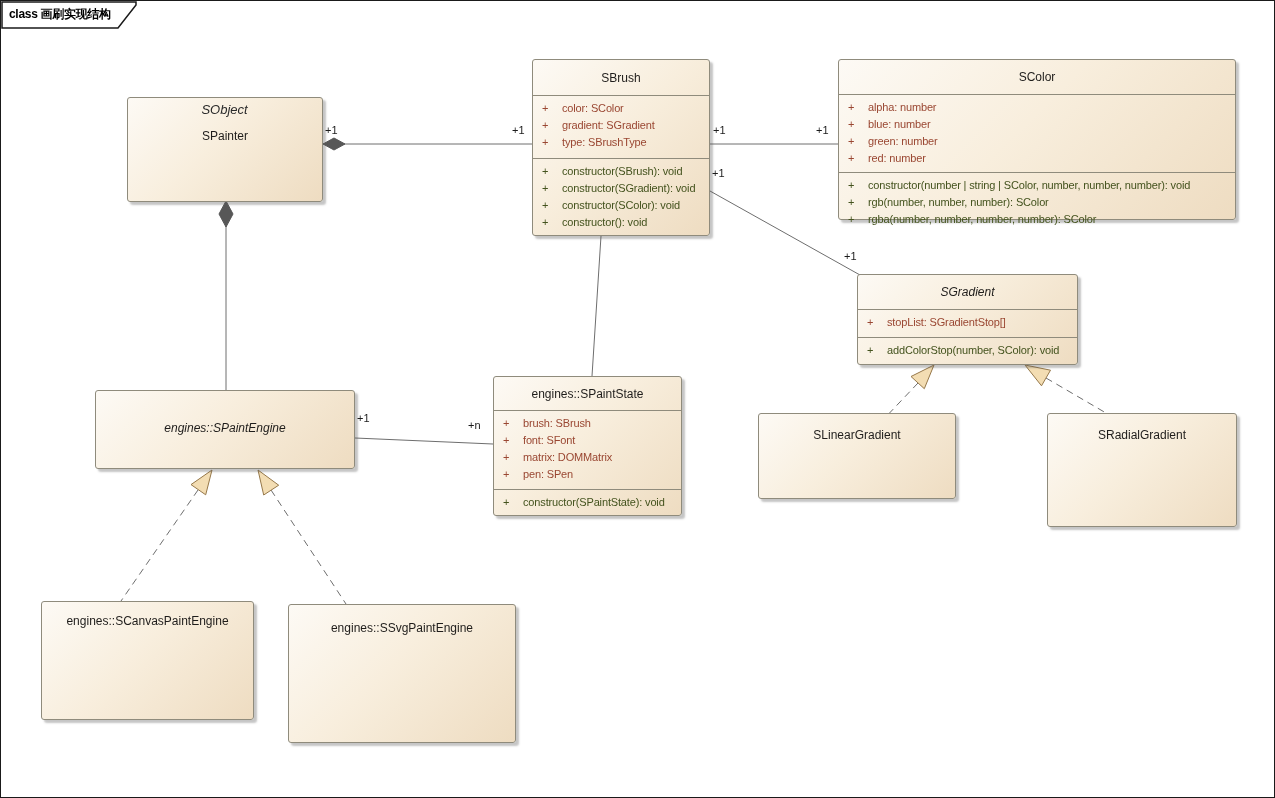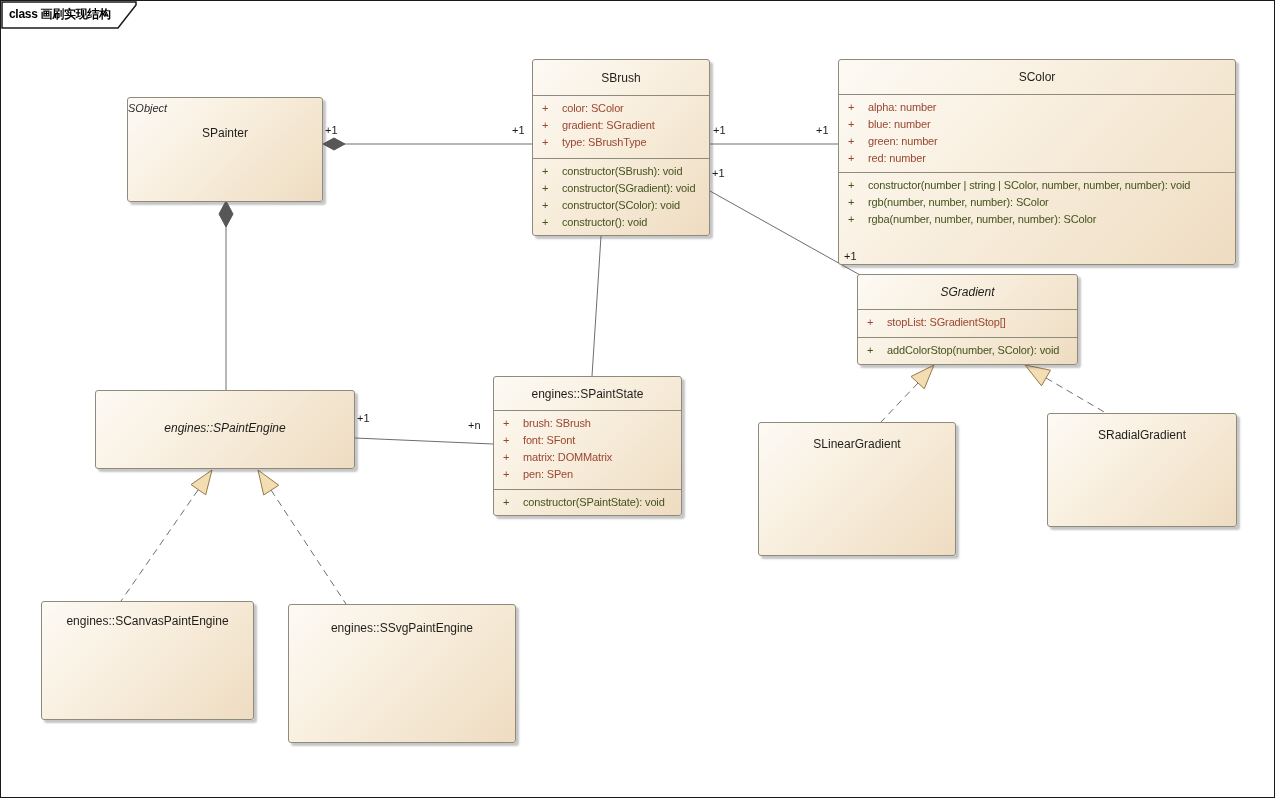--- a/index.html
+++ b/index.html
@@ -21,21 +21,21 @@
   }
   .cls .title{
     text-align:center;font-size:12px;font-weight:normal;color:var(--title-text,#1f1d1b);
   }
   .cls .title.bar{
     box-sizing:border-box;border-bottom:1px solid var(--box-border,#8f8b7c);
     display:flex;align-items:center;justify-content:center;
   }
   .cls.abstract > .title{font-style:italic;text-align:center;}
   .stereo{
-    text-align:left;font-size:11px;font-style:italic;color:#2a2a2a;
+    text-align:center;font-size:13px;font-style:italic;color:#2a2a2a;
     padding:4px 1px 0 0;
   }
   .comp{box-sizing:border-box;padding-top:4px;overflow:hidden;}
   .comp.sep{border-bottom:1px solid var(--box-border,#8f8b7c);}
   .member{
     display:flex;line-height:17px;font-size:11px;white-space:nowrap;letter-spacing:-0.15px;
   }
   .member .vis{width:20px;padding-left:9px;flex:none;}
   .attrs .member{color:var(--attribute-text,#9a4732);}
   .ops .member{color:var(--operation-text,#44531e);}
@@ -122,21 +122,21 @@
           <span class="vis">+</span>
           <span class="mtext">constructor(SColor): void</span>
         </div>
         <div class="member">
           <span class="vis">+</span>
           <span class="mtext">constructor(): void</span>
         </div>
       </div>
   </div>
 
-  <div class="cls" style="left:837px;top:58px;width:398px;height:206px">
+  <div class="cls" style="left:837px;top:58px;width:398px;height:161px">
     <div class="title bar" style="height:35px">SColor</div>
     <div class="comp sep attrs" style="height:78px">
 
     <div class="member">
           <span class="vis">+</span>
           <span class="mtext">alpha: number</span>
         </div>
         <div class="member">
           <span class="vis">+</span>
           <span class="mtext">blue: number</span>
@@ -220,21 +220,21 @@
   </div>
 
   <div class="cls" style="left:40px;top:600px;width:213px;height:119px">
     <div class="title" style="margin-top:12px">engines::SCanvasPaintEngine</div>
   </div>
 
   <div class="cls" style="left:287px;top:603px;width:228px;height:139px">
     <div class="title" style="margin-top:16px">engines::SSvgPaintEngine</div>
   </div>
 
-  <div class="cls" style="left:757px;top:421px;width:198px;height:134px">
+  <div class="cls" style="left:757px;top:412px;width:198px;height:86px">
     <div class="title" style="margin-top:14px">SLinearGradient</div>
   </div>
 
   <div class="cls" style="left:1046px;top:412px;width:190px;height:114px">
     <div class="title" style="margin-top:14px">SRadialGradient</div>
   </div>
 
   <span class="mult" style="left:324px;top:123px">+1</span>
   <span class="mult" style="left:511px;top:123px">+1</span>
   <span class="mult" style="left:712px;top:123px">+1</span>

